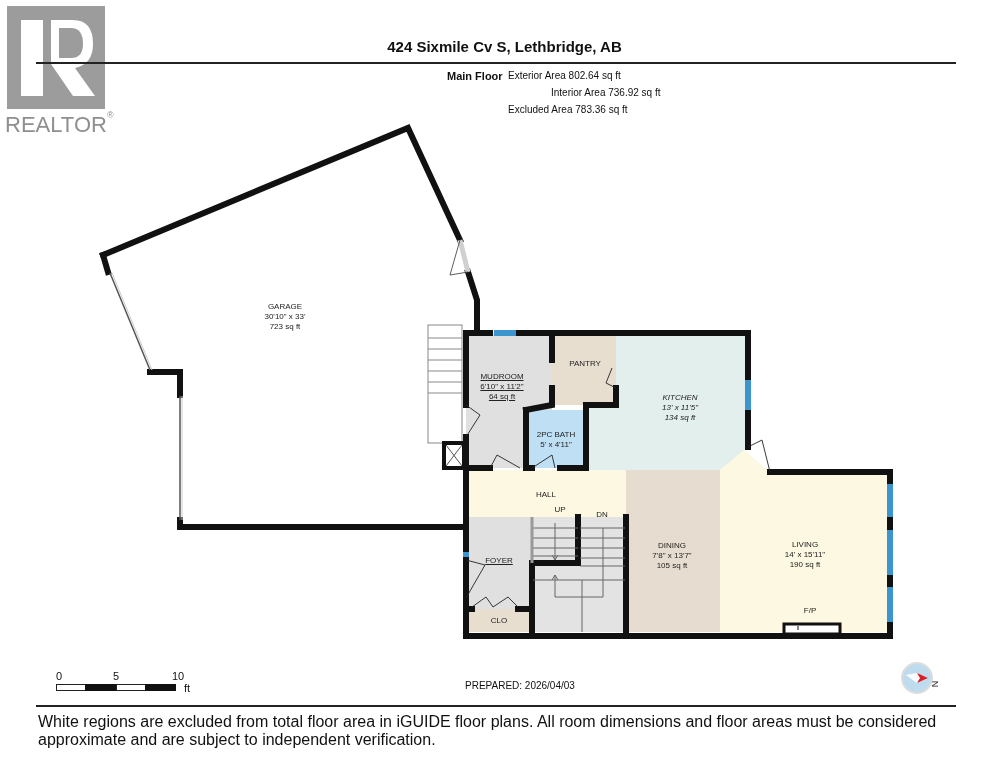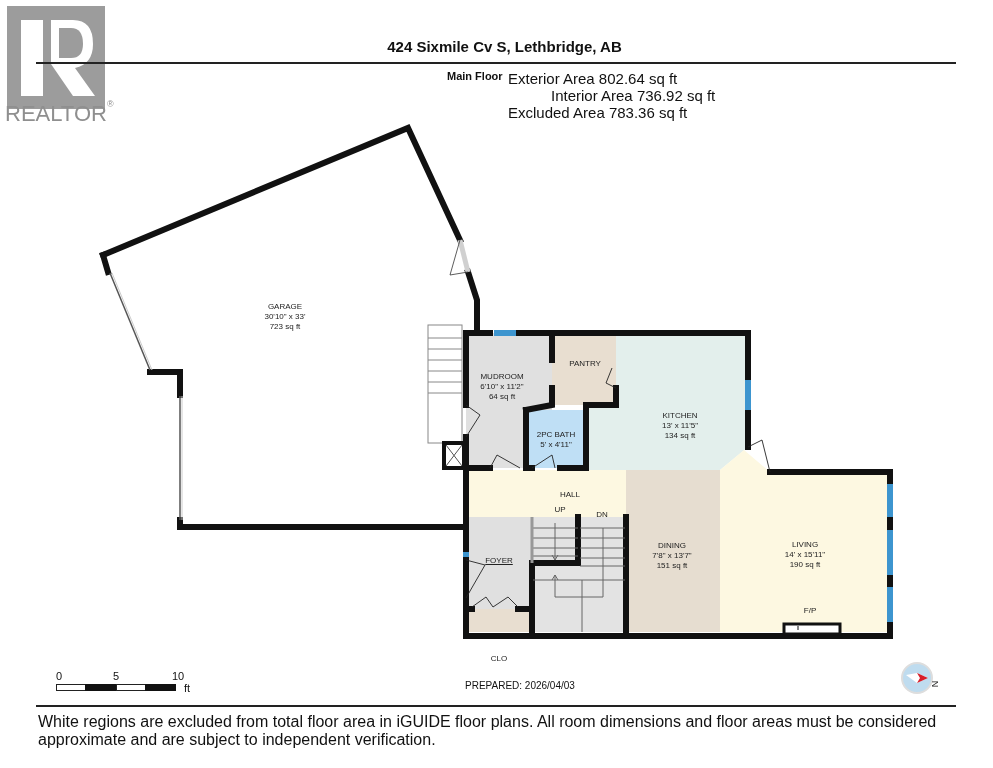--- a/index.html
+++ b/index.html
@@ -1,24 +1,24 @@
 <!DOCTYPE html>
 <html><head>
 <meta charset="utf-8">
 <style>
   html, body { margin:0; padding:0; background:#ffffff; }
   body { width:993px; height:768px; position:relative; overflow:hidden; font-family:"Liberation Sans", sans-serif; color:#111; }
   .abs { position:absolute; }
   .logo { left:7px; top:6px; width:98px; height:103px; background:#9c9c9c; }
-  .logo-text { left:5px; top:101px; font-size:22px; color:#8f8f8f; letter-spacing:0px; }
+  .logo-text { left:5px; top:112px; font-size:22px; color:#8f8f8f; letter-spacing:0px; }
   .logo-text sup { font-size:9px; vertical-align:top; position:relative; top:-2px; }
   .title { left:8px; width:993px; top:38px; text-align:center; font-size:15px; font-weight:bold; }
   .rule { height:2px; background:#222; }
   .floor-label { left:447px; top:70px; font-size:11px; font-weight:bold; }
-  .area-line { left:508px; font-size:15px; }
+  .area-line { left:508px; font-size:10px; }
   .plan { left:0; top:0; }
   .room-label { font-size:8px; text-align:center; line-height:10px; color:#222; }
   .scale-label { font-size:11px; }
   .prepared { left:449px; top:680px; font-size:10px;margin-left:16px; }
   .disclaimer { left:38px; top:713px; font-size:16px; }
   .compass-n { left:932px; top:679px; font-size:9px; transform:rotate(90deg); }
 </style>
 </head>
 <body>
 
@@ -142,56 +142,56 @@
 
   <rect x="784" y="624" width="56" height="10" fill="#fff" stroke="#111" stroke-width="3"></rect>
   <line x1="798" y1="626" x2="798" y2="630" stroke="#111" stroke-width="1"></line>
 </svg>
 
 <div class="abs room-label" style="left:255px; top:302px; width:60px;">
   <div>GARAGE</div>
   <div>30'10" x 33'</div>
   <div>723 sq ft</div>
 </div>
-<div class="abs room-label" style="left:472px; top:372px; width:60px;">
+<div class="abs room-label" style="left:472px; top:372px; width:60px;text-decoration:underline;">
   <div>MUDROOM</div>
   <div>6'10" x 11'2"</div>
   <div>64 sq ft</div>
 </div>
 <div class="abs room-label" style="left:555px; top:359px; width:60px;">
   <div>PANTRY</div>
 </div>
-<div class="abs room-label" style="left:650px; top:411px; width:60px;">
+<div class="abs room-label" style="left:650px; top:393px; width:60px;font-style:italic;">
   <div>KITCHEN</div>
   <div>13' x 11'5"</div>
   <div>134 sq ft</div>
 </div>
 <div class="abs room-label" style="left:526px; top:430px; width:60px;">
   <div>2PC BATH</div>
   <div>5' x 4'11"</div>
 </div>
-<div class="abs room-label" style="left:550px; top:490px; width:40px;">
+<div class="abs room-label" style="left:526px; top:490px; width:40px;">
   <div>HALL</div>
 </div>
 <div class="abs room-label" style="left:545px; top:505px; width:30px;">
   <div>UP</div>
 </div>
 <div class="abs room-label" style="left:587px; top:510px; width:30px;">
   <div>DN</div>
 </div>
 <div class="abs room-label" style="left:474px; top:556px; width:50px;text-decoration:underline;">
   <div>FOYER</div>
 </div>
-<div class="abs room-label" style="left:479px; top:616px; width:40px;margin-top:38px;">
+<div class="abs room-label" style="left:479px; top:616px; width:40px;">
   <div>CLO</div>
 </div>
 <div class="abs room-label" style="left:642px; top:541px; width:60px;">
   <div>DINING</div>
   <div>7'8" x 13'7"</div>
-  <div>151 sq ft</div>
+  <div>105 sq ft</div>
 </div>
 <div class="abs room-label" style="left:775px; top:540px; width:60px;">
   <div>LIVING</div>
   <div>14' x 15'11"</div>
   <div>190 sq ft</div>
 </div>
 <div class="abs room-label" style="left:795px; top:606px; width:30px;">
   <div>F/P</div>
 </div>
 

